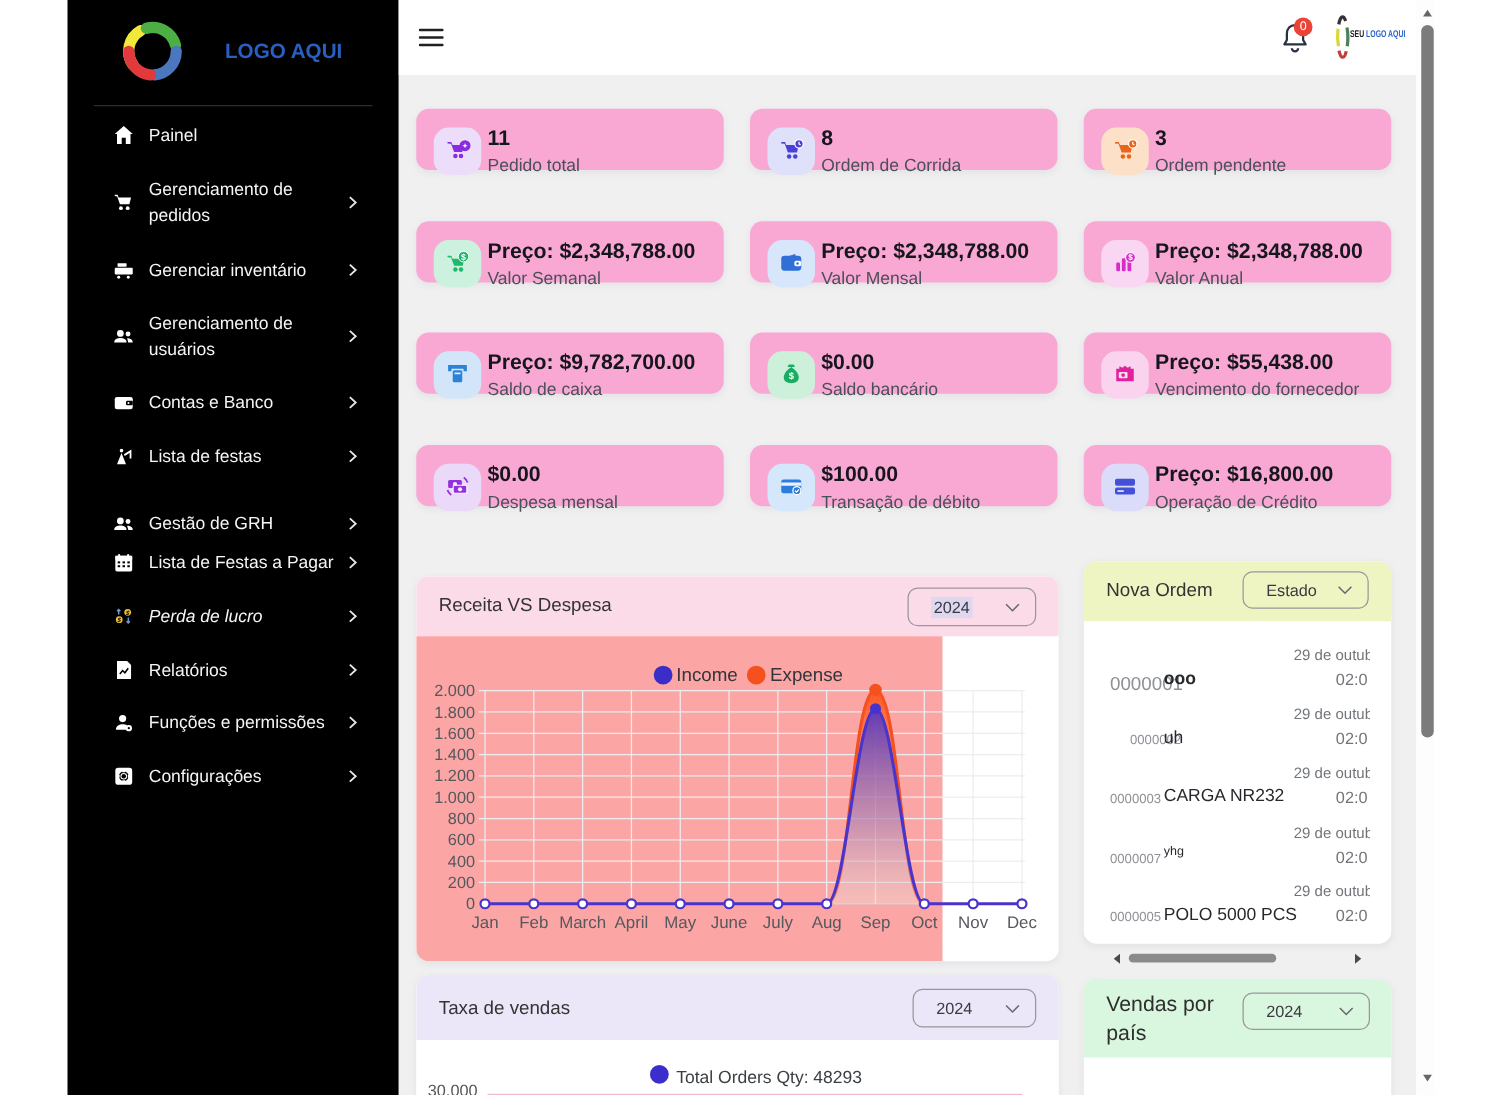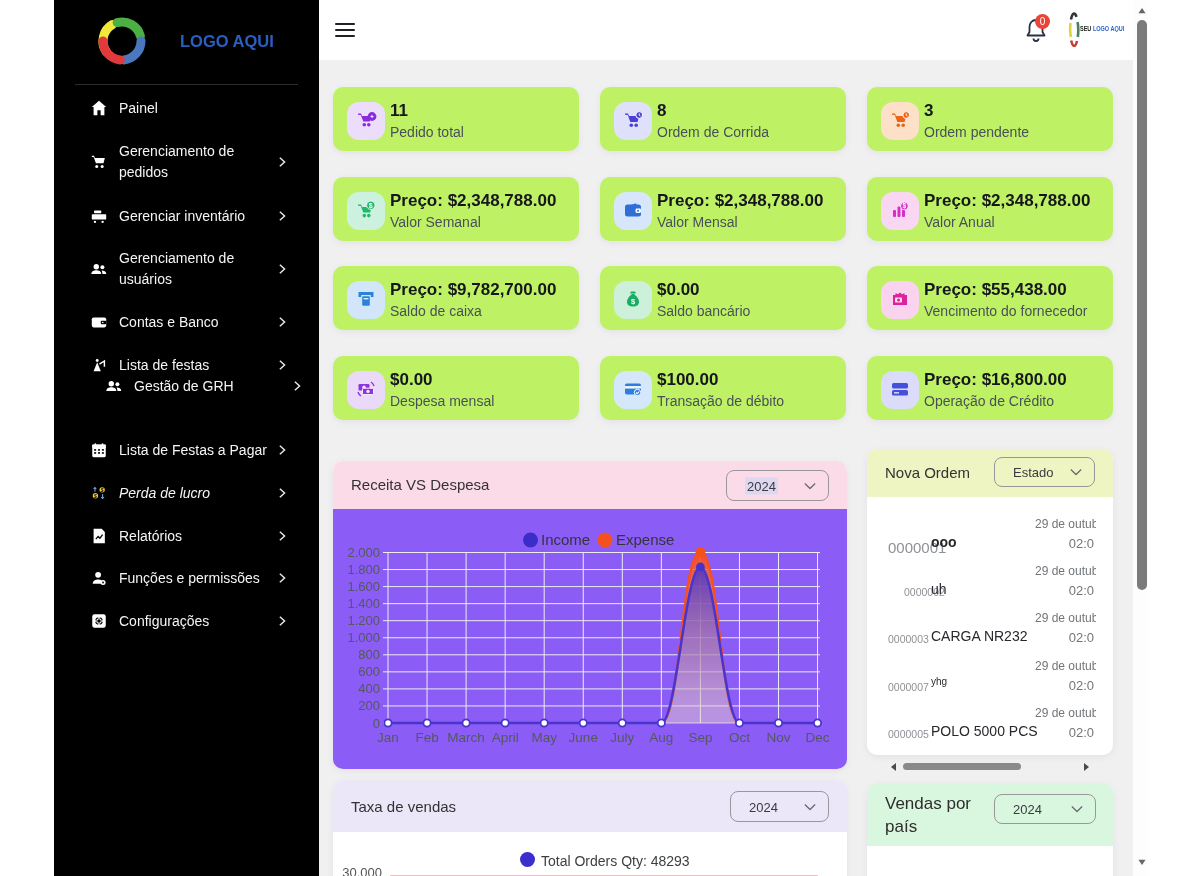--- a/index.html
+++ b/index.html
@@ -7,21 +7,21 @@
   .abs { position:absolute; }
   
   #sidebar { left:54px; top:0; width:265px; height:876px; background:#000000; }
   .mi { position:absolute; left:0; width:265px; color:#f5f5f5; font-size:14px; }
   .mi .ic { position:absolute; left:36px; top:50%; transform:translateY(-50%); width:18px; height:18px; }
   .mi .tx { position:absolute; left:65px; top:50%; transform:translateY(-50%); line-height:21px; width:170px; }
   .mi .ch { position:absolute; right:31px; top:50%; transform:translateY(-50%); width:12px; height:12px; }
   
   #main { left:319px; top:0; width:814px; height:876px; background:#f0f0f1; }
   #topbar { left:0; top:0; width:814px; height:60px; background:#ffffff; }
-  .card { position:absolute; width:246px; height:64px; background:#bef264; border-radius:10px; box-shadow:0 2px 6px rgba(120,120,135,0.10); }
+  .card { position:absolute; width:246px; height:49px; background:#f9a8d4; border-radius:10px; box-shadow:0 2px 6px rgba(120,120,135,0.10); }
   .ibox { position:absolute; left:14px; top:15px; width:38px; height:38px; border-radius:12px; }
   .ibox svg { position:absolute; left:8px; top:8px; }
   .cval { position:absolute; left:57px; top:14px; font-size:17px; font-weight:bold; color:#16161d; }
   .clab { position:absolute; left:57px; top:37px; font-size:14px; color:#4a5059; }
   .panel { position:absolute; background:#ffffff; border-radius:10px; box-shadow:0 2px 6px rgba(120,120,135,0.10); overflow:hidden; }
   .phead { position:absolute; left:0; top:0; width:100%; height:48px; }
   .ptitle { position:absolute; left:18px; top:15px; font-size:15px; color:#333; }
   .drop { position:absolute; background:transparent; border:1px solid #9b969b; border-radius:8px; color:#3a3a40; font-size:13px; }
   .drop .dtx { position:absolute; left:18px; top:50%; transform:translateY(-50%); }
   .drop svg { position:absolute; right:12px; top:50%; transform:translateY(-50%); }
@@ -98,21 +98,21 @@
         <svg class="ic" viewBox="0 0 20 20">
           <path d="M4 17 L8 7 L12 17 Z" fill="#fff"></path>
           <circle cx="8" cy="5" r="1.6" fill="#fff"></circle>
           <path d="M10.5 9 L16 5.5 L16 12" stroke="#fff" stroke-width="1.6" fill="none"></path>
         </svg>
         <div class="tx">Lista de festas</div>
         <svg class="ch" viewBox="0 0 14 14">
           <path d="M4.5 2 L10 7 L4.5 12" fill="none" stroke="#e8e8e8" stroke-width="1.7"></path>
         </svg>
       </div>
-      <div class="mi" style="top:365px; height:42.6px;margin-left:15px;">
+      <div class="mi" style="top:398px; height:42.6px;">
         <svg class="ic" viewBox="0 0 20 20">
           <circle cx="7" cy="7.5" r="3" fill="#fff"></circle>
           <path d="M1.5 15.5 C1.5 12.5 4.5 11.5 7 11.5 C9.5 11.5 12.5 12.5 12.5 15.5 Z" fill="#fff"></path>
           <circle cx="13.8" cy="8" r="2.2" fill="#fff"></circle>
           <path d="M13 11.8 C15.5 11.8 18 12.8 18 15.5 L14 15.5" fill="#fff"></path>
         </svg>
         <div class="tx">Gestão de GRH</div>
         <svg class="ch" viewBox="0 0 14 14">
           <path d="M4.5 2 L10 7 L4.5 12" fill="none" stroke="#e8e8e8" stroke-width="1.7"></path>
         </svg>
@@ -374,21 +374,21 @@
 
   <div class="panel" style="left:14px; top:461px; width:514px; height:308px;">
     <div class="phead" style="background:#fbdbe7;"></div>
     <div class="ptitle">Receita VS Despesa</div>
     <div class="drop" style="left:393px; top:9px; width:103px; height:31px;">
       <span class="dtx" style="background:rgba(205,215,245,0.65); padding:1px 2px;">2024</span>
       <svg width="12" height="7" viewBox="0 0 14 8">
           <path d="M1 1 L7 7 L13 1" fill="none" stroke="#6a6a70" stroke-width="1.5"></path>
         </svg>
     </div>
-    <div id="bigchart" class="abs" style="left:0; top:48px; width:514px; height:260px; background:#8b5cf6;"><svg width="514" height="260" viewBox="0 0 514 260">
+    <div id="bigchart" class="abs" style="left:0; top:48px; width:421px; height:260px; background:#fca5a5;"><svg width="514" height="260" viewBox="0 0 514 260">
           <defs>
             <linearGradient id="gInc" x1="0" y1="0" x2="0" y2="1">
               <stop offset="0" stop-color="#4633cc" stop-opacity="0.85"></stop>
               <stop offset="0.6" stop-color="#8d7ad0" stop-opacity="0.45"></stop>
               <stop offset="1" stop-color="#e8d5d0" stop-opacity="0.25"></stop>
             </linearGradient>
             <linearGradient id="gExp" x1="0" y1="0" x2="0" y2="1">
               <stop offset="0" stop-color="#ff4d12" stop-opacity="0.9"></stop>
               <stop offset="0.7" stop-color="#ffb08c" stop-opacity="0.4"></stop>
               <stop offset="1" stop-color="#ffe2d2" stop-opacity="0.25"></stop>

